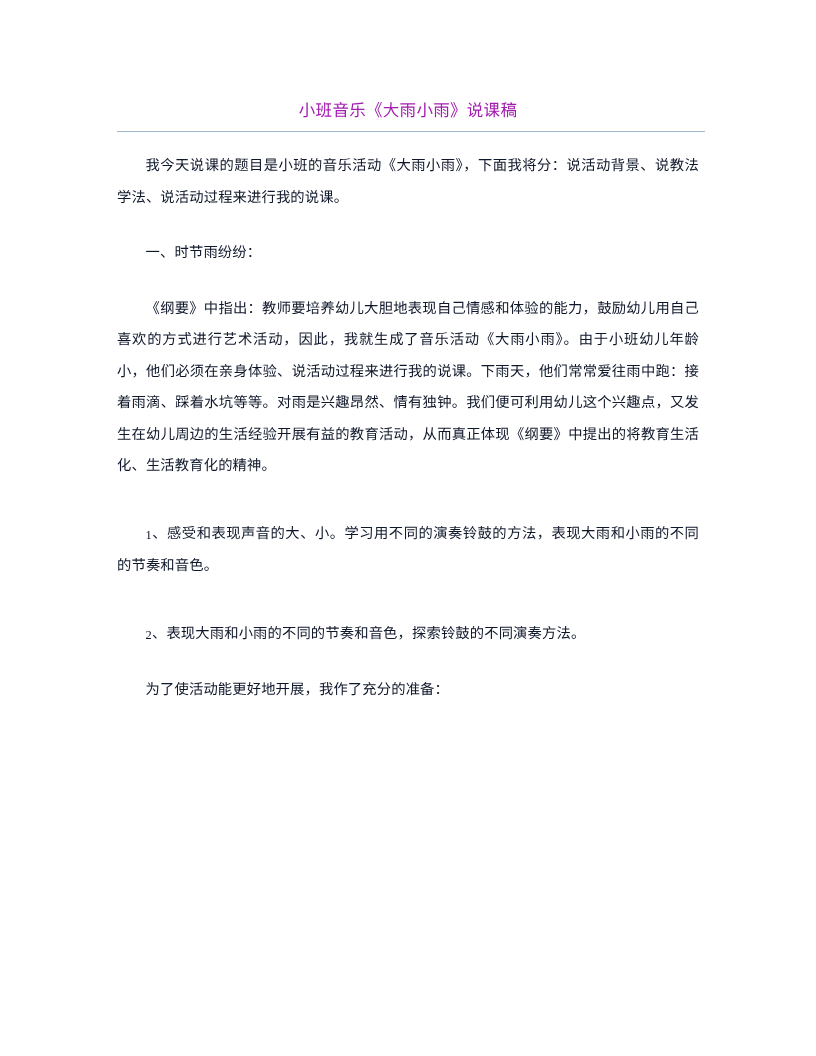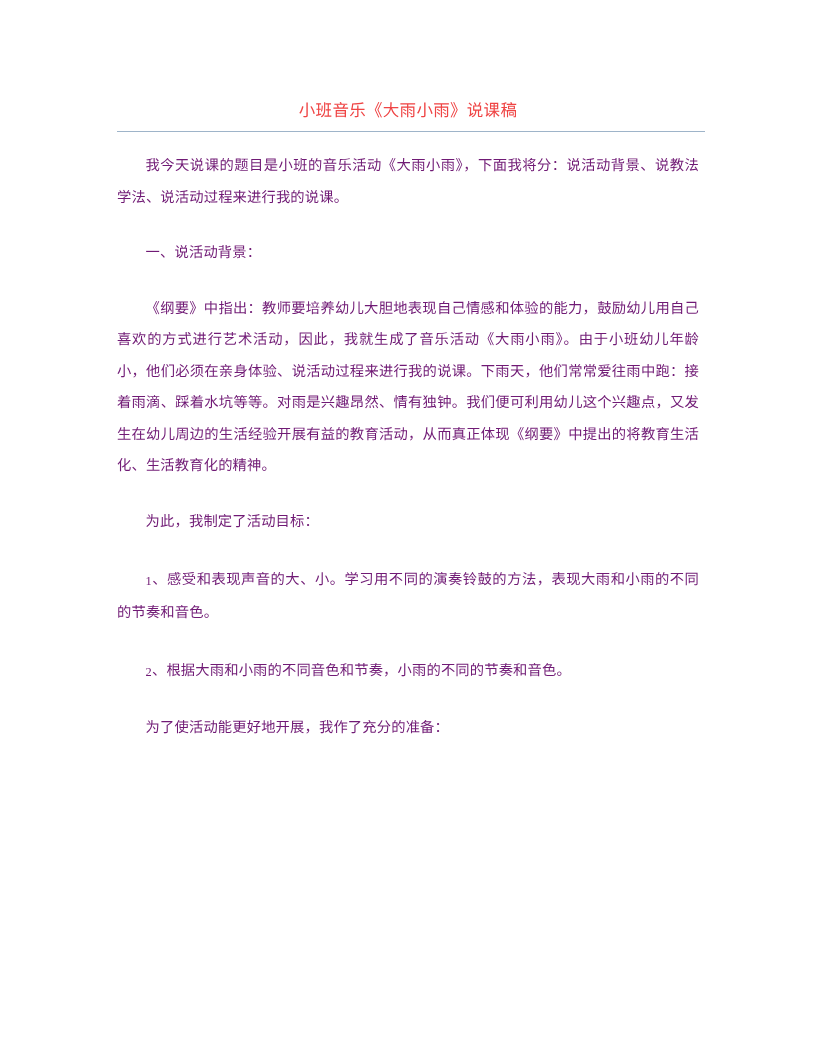--- a/index.html
+++ b/index.html
@@ -27,21 +27,21 @@
     left: 117px;
     top: 0;
     width: 582px;
   }
   .doc-title {
     margin: 0;
     padding: 0;
     text-align: center;
     font-size: 16.5px;
     font-weight: 400;
-    color: #ef4444;
+    color: #a21caf;
     letter-spacing: 0.3px;
     line-height: 1.3;
     position: absolute;
     left: 0;
     top: 100px;
     width: 582px;
   }
   .title-rule {
     position: absolute;
     left: 0;
@@ -57,33 +57,33 @@
     position: absolute;
     left: 0;
     top: 150px;
     width: 582px;
   }
   p.para {
     margin: 0 0 0 0;
     padding: 0;
     font-size: 14.3px;
     line-height: 31.5px;
-    color: #701a75;
+    color: #0f172a;
     text-align: justify;
     text-justify: inter-ideograph;
     letter-spacing: 0.15px;
   }
   p.indent {
     text-indent: 2em;
   }
   p.spaced-before {
     margin-top: 24px;
   }
   p.spaced-small {
-    margin-top: 27px;
+    margin-top: 36px;
   }
   .num {
     font-family: "Liberation Serif", "DejaVu Serif", serif;
     font-size: 12.4px;
     vertical-align: baseline;
     position: relative;
     top: 1px;
   }
   .heading-line {
     font-size: 14.3px;
@@ -96,29 +96,28 @@
   <div class="content">
 
     <h1 class="doc-title">小班音乐《大雨小雨》说课稿</h1>
 
     <hr class="title-rule">
 
     <div class="body-block">
 
       <p class="para indent">我今天说课的题目是小班的音乐活动《大雨小雨》，下面我将分：说活动背景、说教法学法、说活动过程来进行我的说课。</p>
 
-      <p class="para indent heading-line spaced-before">一、说活动背景：</p>
+      <p class="para indent heading-line spaced-before">一、时节雨纷纷：</p>
 
 
       <p class="para indent spaced-before">《纲要》中指出：教师要培养幼儿大胆地表现自己情感和体验的能力，鼓励幼儿用自己喜欢的方式进行艺术活动，因此，我就生成了音乐活动《大雨小雨》。由于小班幼儿年龄小，他们必须在亲身体验、说活动过程来进行我的说课。下雨天，他们常常爱往雨中跑：接着雨滴、踩着水坑等等。对雨是兴趣昂然、情有独钟。我们便可利用幼儿这个兴趣点，又发生在幼儿周边的生活经验开展有益的教育活动，从而真正体现《纲要》中提出的将教育生活化、生活教育化的精神。</p>
 
-      <p class="para indent spaced-before">为此，我制定了活动目标：</p>
 
       <p class="para indent spaced-small"><span class="num">1</span><span>、感受和表现声音的大、小。学习用不同的演奏铃鼓的方法，表现大雨和小雨的不同的节奏和音色。</span></p>
 
-      <p class="para indent spaced-small"><span class="num">2</span><span>、根据大雨和小雨的不同音色和节奏，小雨的不同的节奏和音色。</span></p>
+      <p class="para indent spaced-small"><span class="num">2</span><span>、表现大雨和小雨的不同的节奏和音色，探索铃鼓的不同演奏方法。</span></p>
 
 
       <p class="para indent spaced-before">为了使活动能更好地开展，我作了充分的准备：</p>
 
     </div>
   </div>
 </div>
 
 </body></html>

